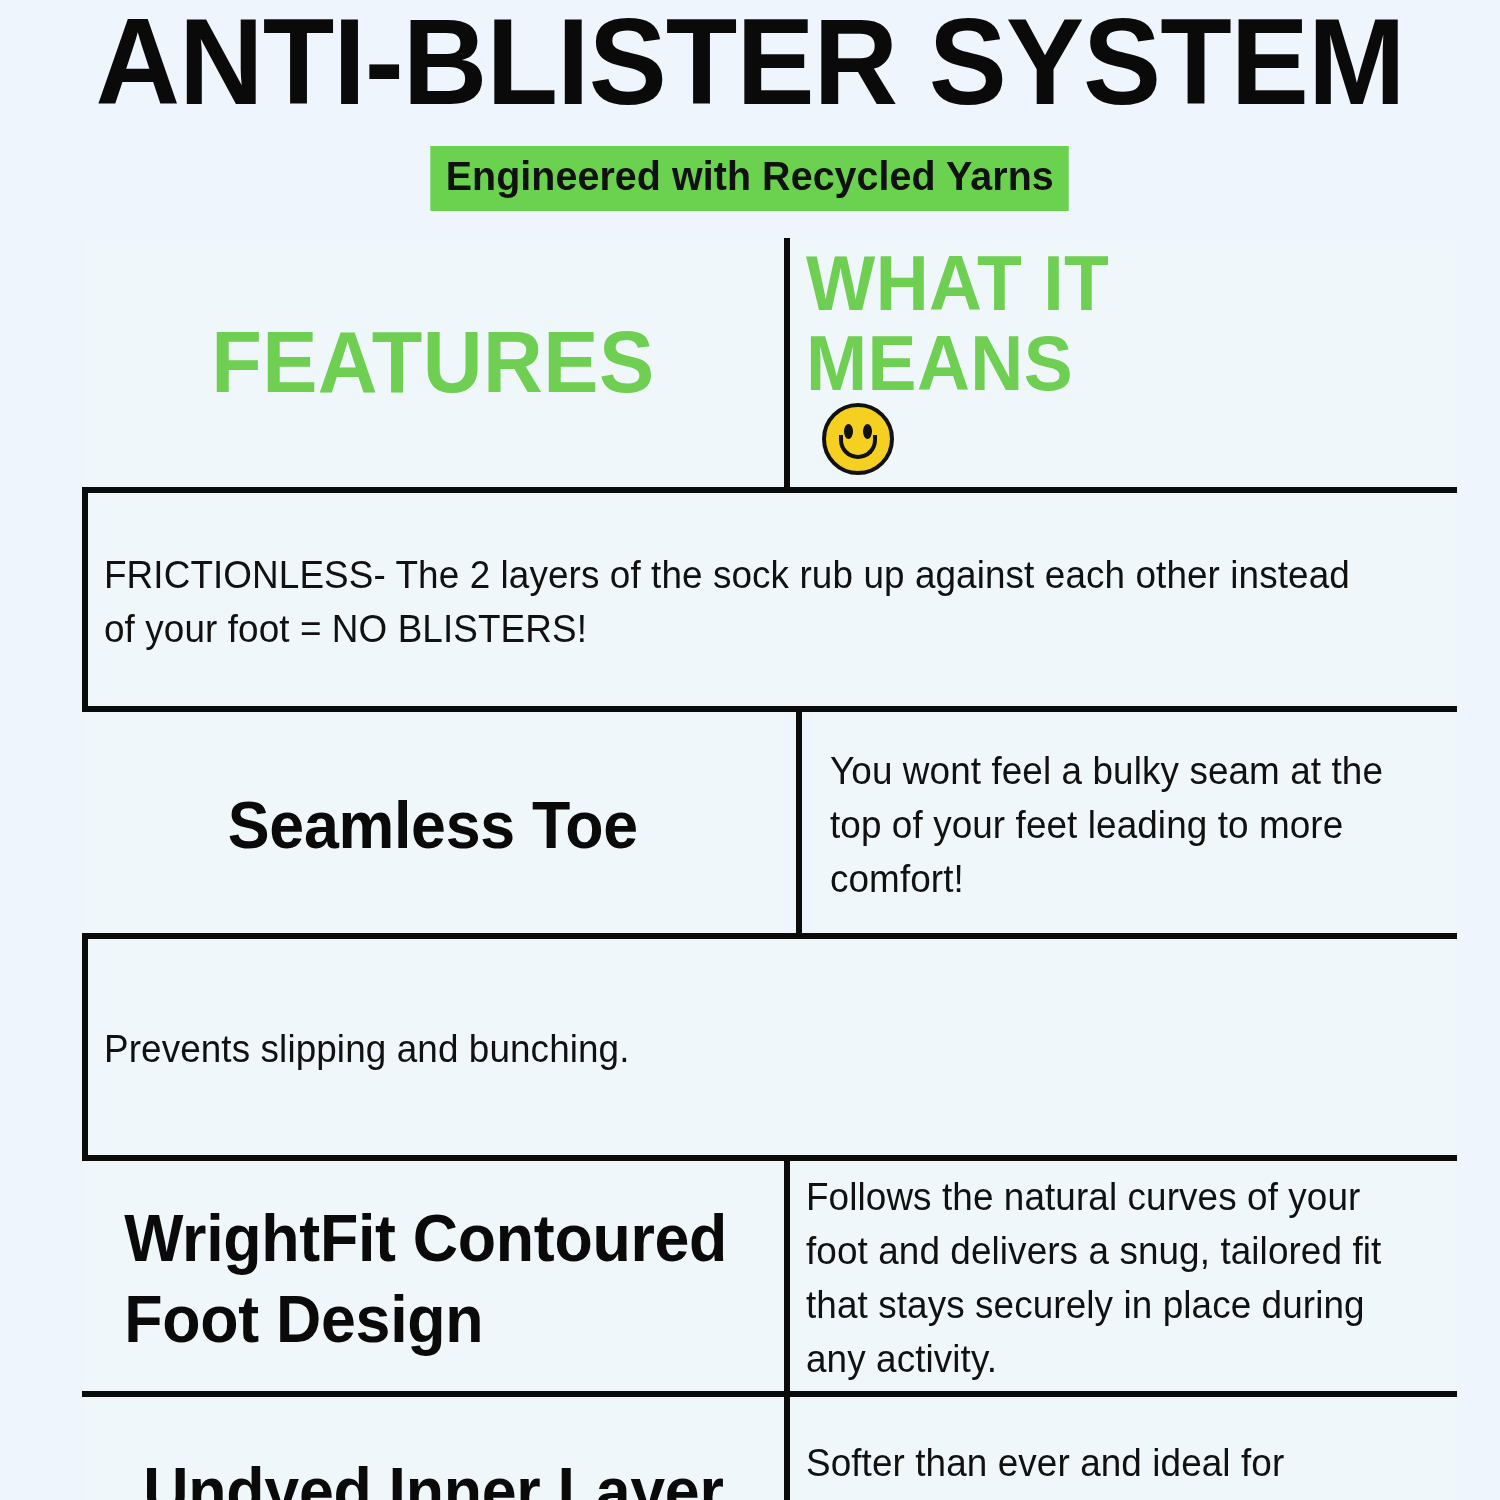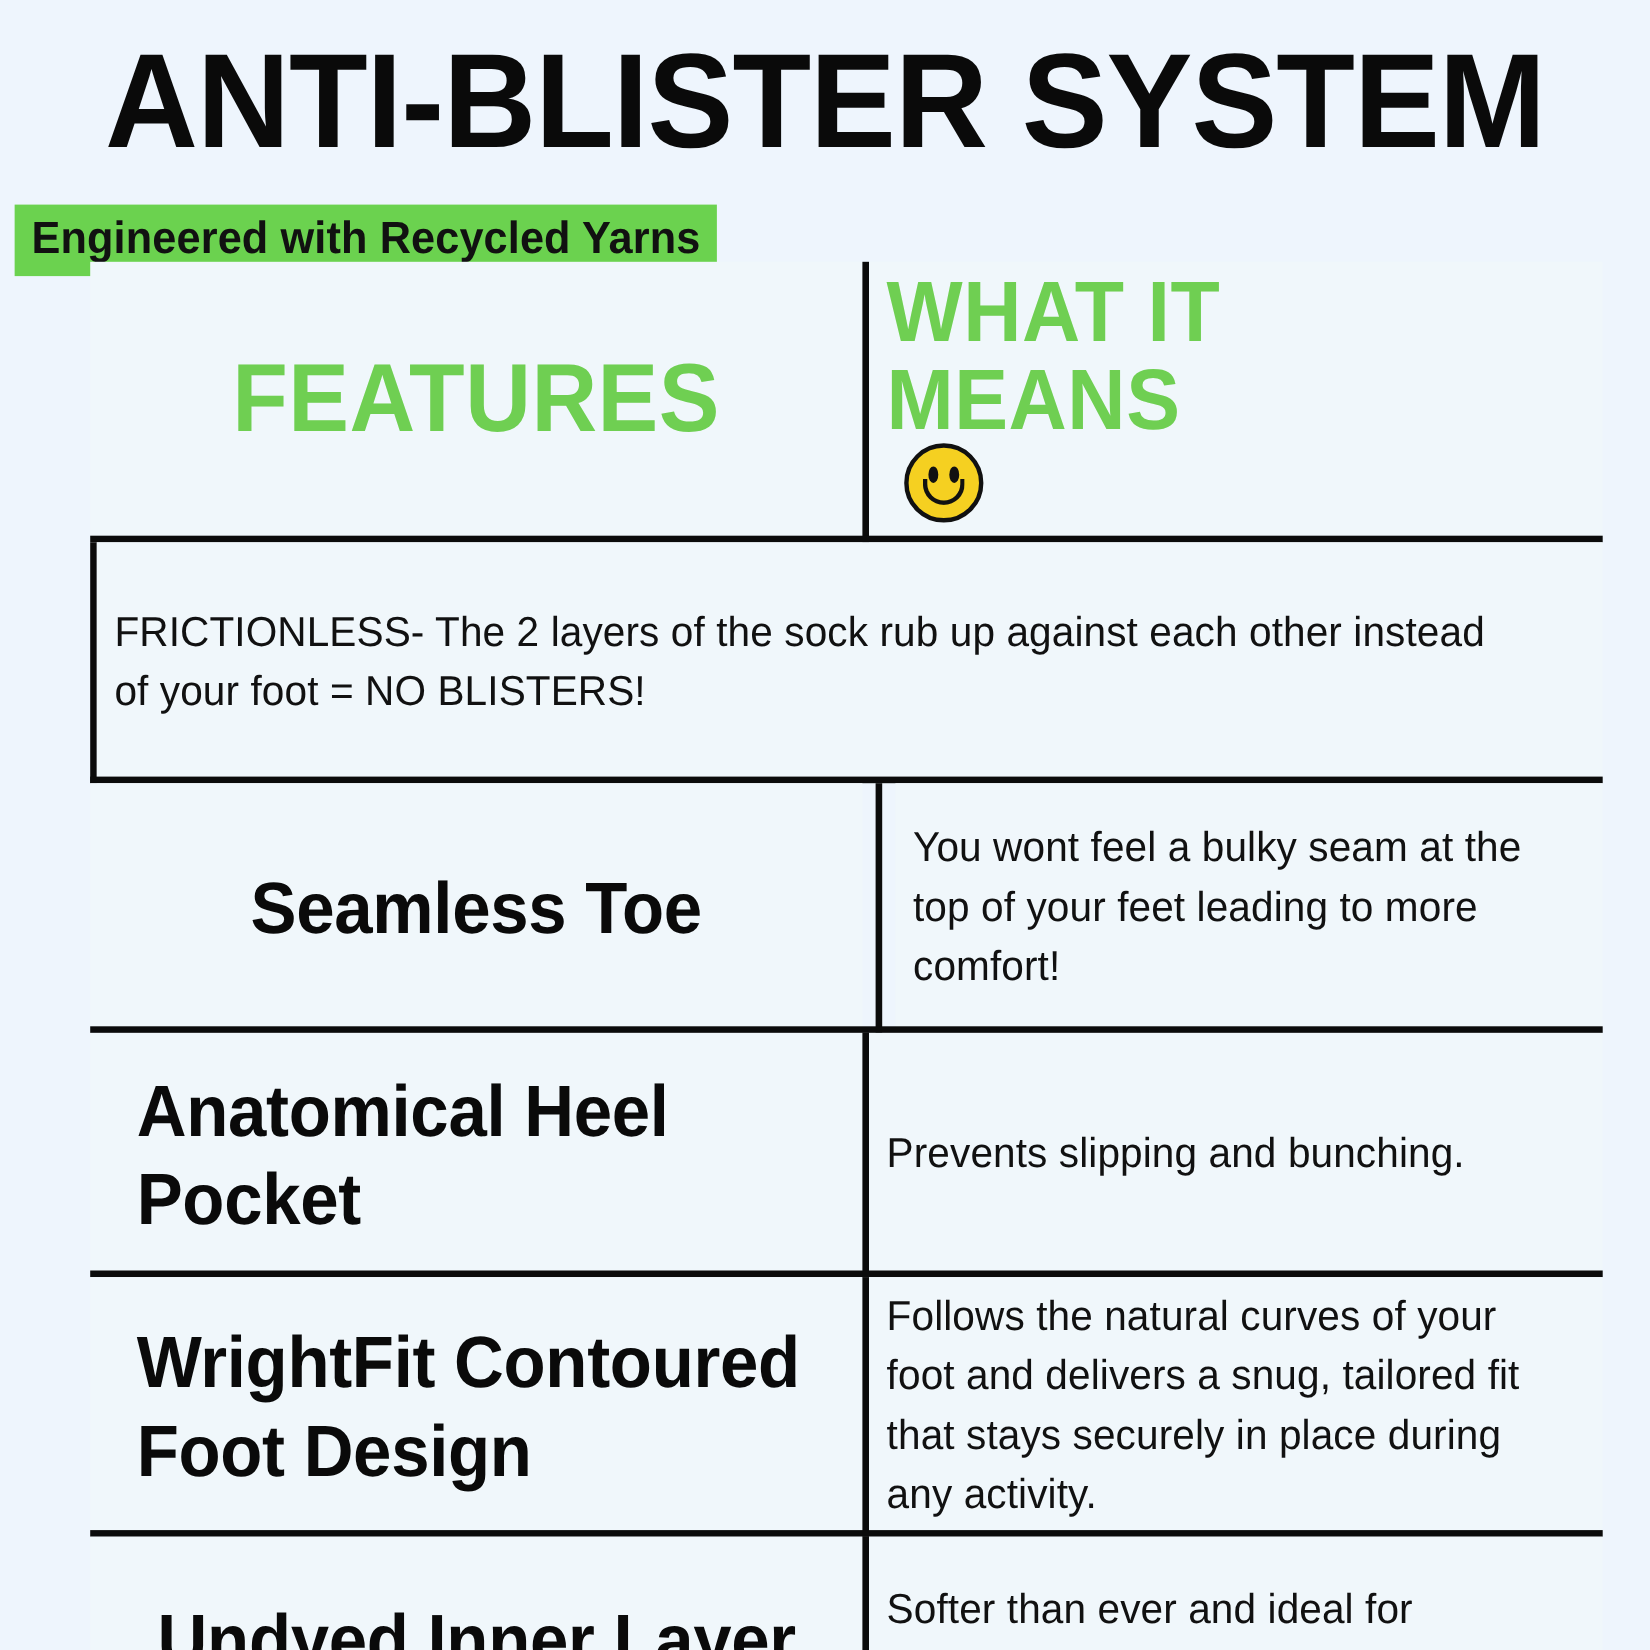--- a/index.html
+++ b/index.html
@@ -19,39 +19,39 @@
   
   .page {
     width: 1500px;
     height: 1500px;
     position: relative;
     background: #eef5fd;
   }
 
   
   .title-block {
-    padding-top: 30px;
+    padding-top: 0;
     text-align: center;
   }
 
   .main-title {
     font-family: "Liberation Sans", sans-serif;
     font-weight: 700;
     font-size: 122px;
     line-height: 1.02;
     letter-spacing: -1px;
     color: #0a0a0a;
     transform: scaleX(0.96);
     transform-origin: center top;
     white-space: nowrap;
   }
 
   .subtitle-wrap {
-    margin-top: 32px;
-    text-align: left;
+    margin-top: 22px;
+    text-align: center;
   }
 
   .subtitle {
     display: inline-block;
     background: #6bd24f;
     color: #111111;
     font-family: "Liberation Sans", sans-serif;
     font-weight: 700;
     font-size: 41px;
     line-height: 1.28;
@@ -253,23 +253,20 @@
       <div class="cell-left">
         <span class="feature-text">Seamless Toe</span>
       </div>
       <div class="divider"></div>
       <div class="cell-right">
         <span class="meaning-text">You wont feel a bulky seam at the top of your feet leading to more comfort!</span>
       </div>
     </div>
 
     <div class="row row-3 sep">
-      <div class="cell-left">
-        <span class="feature-text">Anatomical Heel Pocket</span>
-      </div>
       <div class="divider"></div>
       <div class="cell-right">
         <span class="meaning-text">Prevents slipping and bunching.</span>
       </div>
     </div>
 
     <div class="row row-4 sep">
       <div class="cell-left">
         <span class="feature-text">WrightFit Contoured Foot Design</span>
       </div>

